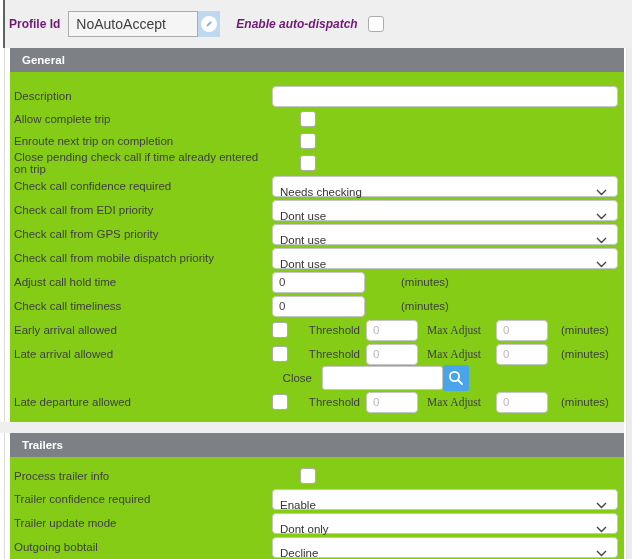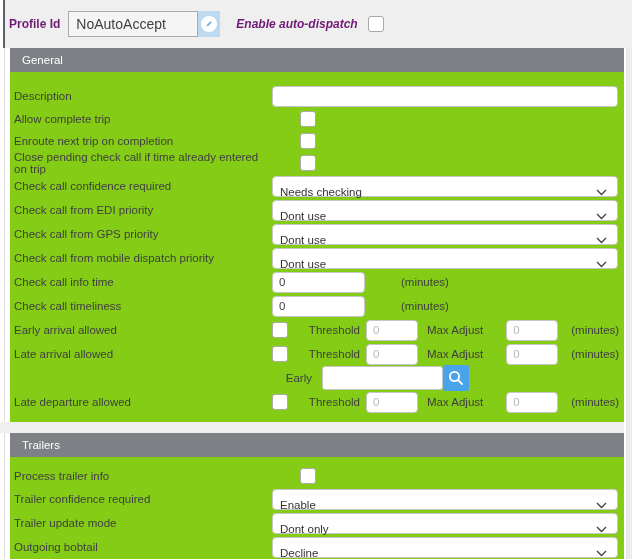--- a/index.html
+++ b/index.html
@@ -34,21 +34,21 @@
   .autodispatch-label { margin-left:16px;font-style:italic; }
   .checkbox {
     appearance:none; -webkit-appearance:none; width:16px; height:16px;
     border:1px solid #ababab; border-radius:3px; background:#fff; cursor:pointer; flex-shrink:0;
   }
   .topbar .checkbox { margin-left:10px; }
 
   
   .content { position:absolute; left:10px; top:48px; width:614px; }
   .section-bar {
-    height:24px; background:#7d8084; color:#ffffff; font-weight:normal; font-size:11.5px;
+    height:24px; background:#7d8084; color:#ffffff; font-weight:bold; font-size:11.5px;
     display:flex; align-items:center; padding-left:12px;
   }
   .section-body { background:#84cc16; }
   .gap { height:11px; background:#efefef; margin-left:-10px; padding-left:10px; width:624px; }
   .section-body.general { padding-top:12px; padding-bottom:8px; }
   .section-body.trailers { padding-top:8px; }
 
   .row { display:flex; align-items:center; padding-left:4px; }
   .row.h24 { height:24px; }
   .row.h22 { height:22px;gap:28px; }
@@ -64,21 +64,21 @@
   .suffix { font-size:11.5px; color:#3f3f3f; margin-left:36px; }
 
   .select {
     width:346px; height:21px; border:1px solid #c6c6c6; border-radius:4px; background:#fff;
     display:flex; align-items:center; justify-content:space-between;
     padding:12px 10px 0 7px; cursor:pointer; font-size:11.5px; color:#333;
   }
   .chev { width:11px; height:7px; flex-shrink:0; }
 
   .th-label { width:72px; text-align:right; margin-right:6px; font-size:11.5px; }
-  .ma-label { margin-left:9px; margin-right:23px; font-size:11.5px; }
+  .ma-label { margin-left:9px; margin-right:15px; font-size:11.5px;font-family:Liberation Serif, serif; }
   .th-suffix { margin-left:13px; font-size:11.5px; }
 
   .reason-spacer { width:256px; flex-shrink:0; }
   .reason-label { width:42px; text-align:right; margin-right:10px; font-size:11.5px; }
   .tinput.reason { width:121px; height:24px; border-radius:3px; }
   .search-btn {
     width:26px; height:26px; background:#4aa4e9; border:none; border-radius:2px;
     display:flex; align-items:center; justify-content:center; cursor:pointer; padding:0;
   }
 </style>
@@ -165,21 +165,21 @@
       <span class="flabel">Check call from mobile dispatch priority</span>
       <div class="select">
         <span>Dont use</span>
         <svg class="chev" viewBox="0 0 11 7">
             <polyline points="1,1 5.5,5.5 10,1" fill="none" stroke="#444" stroke-width="1.4"></polyline>
           </svg>
       </div>
     </div>
 
     <div class="row h24">
-      <span class="flabel">Check call info time</span>
+      <span class="flabel">Adjust call hold time</span>
       <input class="tinput num" value="0" style="">
       <span class="suffix">(minutes)</span>
     </div>
 
     <div class="row h24">
       <span class="flabel">Check call timeliness</span>
       <input class="tinput num" value="0" style="">
       <span class="suffix">(minutes)</span>
     </div>
 
@@ -198,21 +198,21 @@
       <input type="checkbox" class="checkbox" style="">
       <span class="th-label">Threshold</span>
       <input class="tinput small" value="0" style="">
       <span class="ma-label">Max Adjust</span>
       <input class="tinput small" value="0" style="">
       <span class="th-suffix">(minutes)</span>
     </div>
 
     <div class="row h24">
       <span class="reason-spacer"></span>
-      <span class="reason-label">Early</span>
+      <span class="reason-label">Close</span>
       <input class="tinput reason" value="" style="">
       <button class="search-btn">
         <svg width="16" height="16" viewBox="0 0 16 16">
           <circle cx="6.5" cy="6.5" r="4.6" fill="none" stroke="#ffffff" stroke-width="1.8"></circle>
           <line x1="10" y1="10" x2="14" y2="14" stroke="#ffffff" stroke-width="1.8" stroke-linecap="round"></line>
         </svg>
       </button>
     </div>
 
     <div class="row h24">

